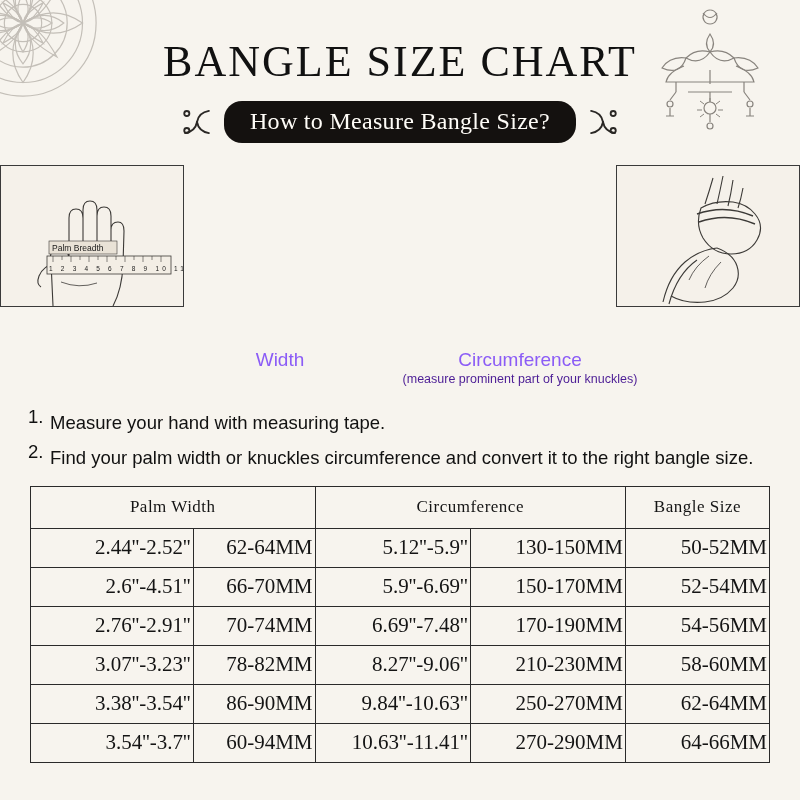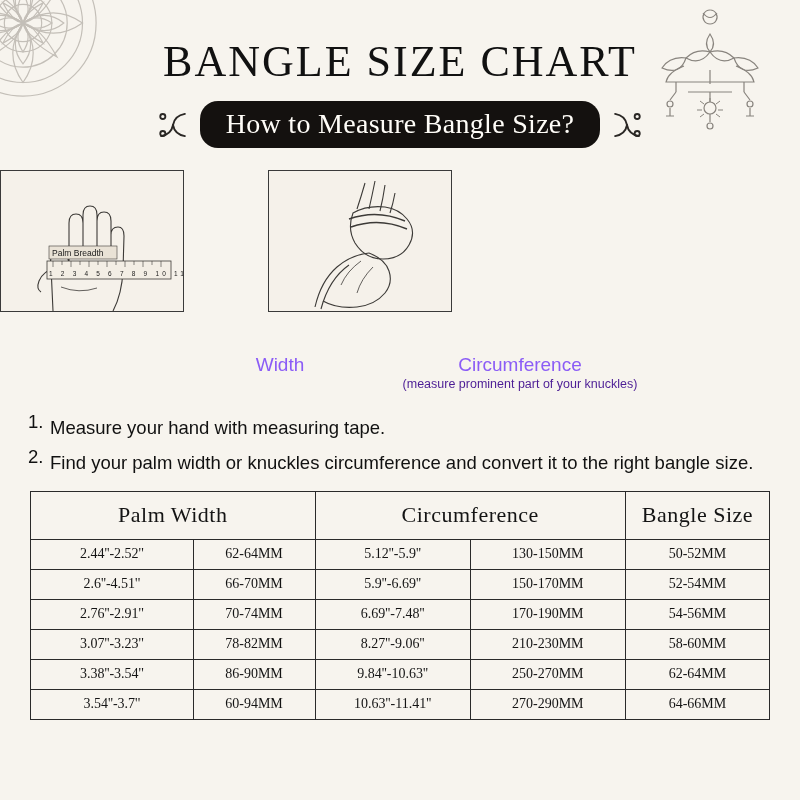--- a/index.html
+++ b/index.html
@@ -57,30 +57,30 @@
   .swirl {
     width: 34px;
     height: 30px;
     opacity: 0.9;
   }
   .pill {
     background: #14110f;
     color: #fffdf8;
     border-radius: 18px;
     padding: 7px 26px 8px 26px;
-    font-size: 28px;
+    font-size: 24px;
     font-family: "Liberation Serif", serif;
     letter-spacing: 0.3px;
     white-space: nowrap;
   }
 
   
   .img-row {
     display: flex;
-    justify-content: flex-start;
+    justify-content: space-between;
     gap: 84px;
     margin-top: 22px;
   }
   .img-box {
     width: 182px;
     height: 140px;
     border: 1px solid #3a3a3a;
     background: #f5f1ea;
     position: relative;
     overflow: hidden;
@@ -143,28 +143,29 @@
     font-family: "Liberation Serif", serif;
   }
   table.size-table th,
   table.size-table td {
     border: 1px solid #2a2a2a;
     text-align: center;
     font-weight: 400;
     color: #141414;
   }
   table.size-table th {
-    font-size: 22px;
+    font-size: 17px;
     padding: 10px 2px 11px 2px;
     letter-spacing: 0.5px;
     font-family: Liberation Serif, serif;
   }
   table.size-table td {
-    font-size: 14px;
+    font-size: 21px;
     padding: 6px 2px 7px 2px;
+    text-align: right;
   }
   col.c1 { width: 22.0%; }
   col.c2 { width: 16.5%; }
   col.c3 { width: 21.0%; }
   col.c4 { width: 21.0%; }
   col.c5 { width: 19.5%; }
 </style>
 </head>
 <body>
 

